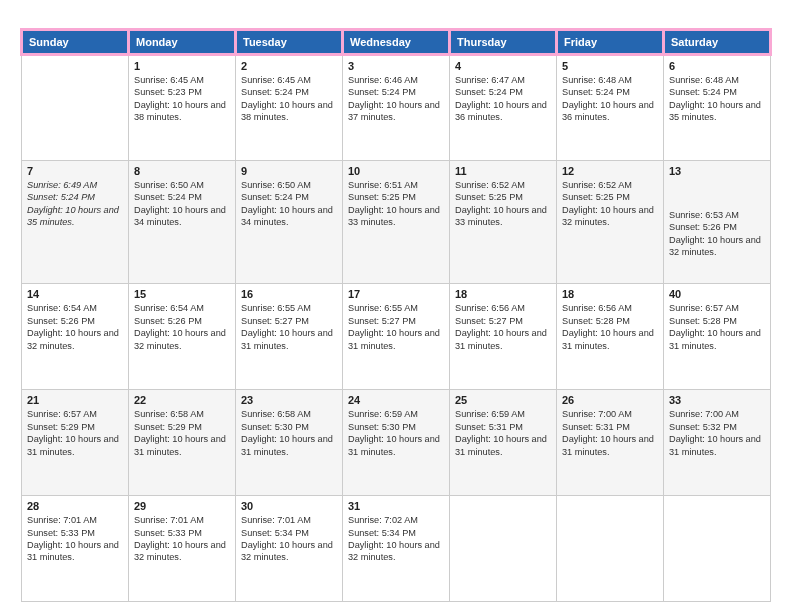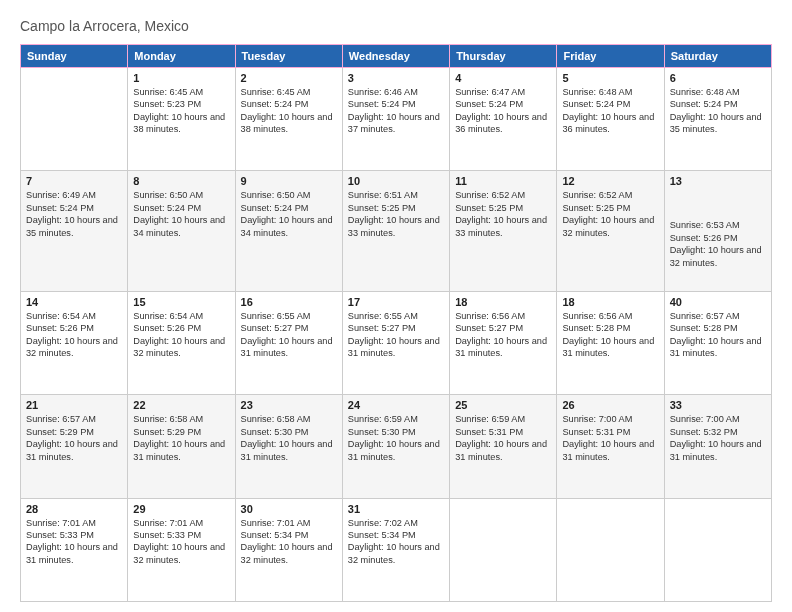--- a/index.html
+++ b/index.html
@@ -60,21 +60,21 @@
       width: 100%;
       font-size: 10px;
     }
     .calendar th {
       background-color: #2566b0;
       color: white;
       text-align: left;
       padding: 5px 6px;
       font-size: 11px;
       font-weight: bold;
-      border: 1px solid #f9a8d4;
+      border: 3px solid #f9a8d4;
     }
     .calendar td {
       border: 1px solid #ccc;
       vertical-align: top;
       padding: 4px 5px;
       width: calc(100% / 7);
       height: 88px;
     }
     .cell-day {
       font-weight: bold;
@@ -99,21 +99,20 @@
     .calendar thead tr th {
       background-color: #2566b0 !important;
     }
   </style>
 </head>
 <body>
 
 <div class="page">
   <div class="header">
     <div class="title-block">
-      <div class="location">Campo la Arrocera, Mexico</div>
     </div>
   </div>
 
   <table class="calendar">
     <thead>
       <tr id="weekday-row">
           <th>Sunday</th>
           <th>Monday</th>
           <th>Tuesday</th>
           <th>Wednesday</th>
@@ -158,21 +157,21 @@
           <td>
             <div class="cell-day">6</div>
             <div class="cell-info" style="white-space: pre-line;">Sunrise: 6:48 AM
 Sunset: 5:24 PM
 Daylight: 10 hours and 35 minutes.</div>
           </td>
         </tr>
         <tr>
           <td>
             <div class="cell-day">7</div>
-            <div class="cell-info" style="white-space: pre-line;">Sunrise: 6:49 AM
+            <div class="cell-info" style="white-space: pre-line; font-style: italic;">Sunrise: 6:49 AM
 Sunset: 5:24 PM
 Daylight: 10 hours and 35 minutes.</div>
           </td>
           <td>
             <div class="cell-day">8</div>
             <div class="cell-info" style="white-space: pre-line;">Sunrise: 6:50 AM
 Sunset: 5:24 PM
 Daylight: 10 hours and 34 minutes.</div>
           </td>
           <td>

